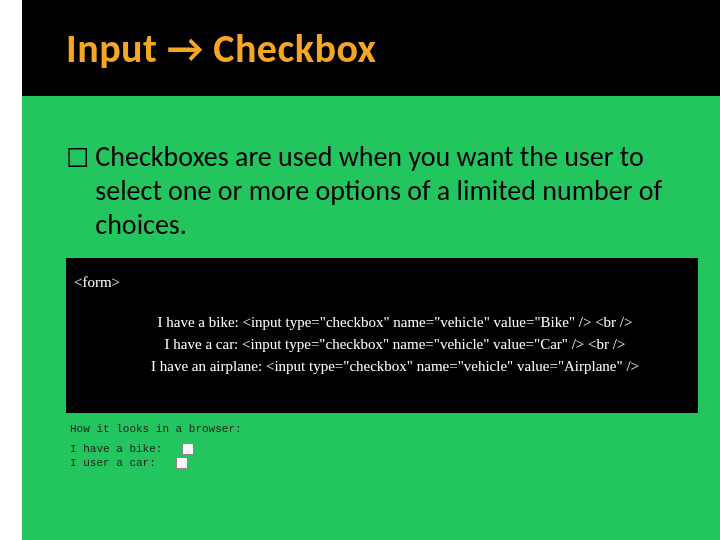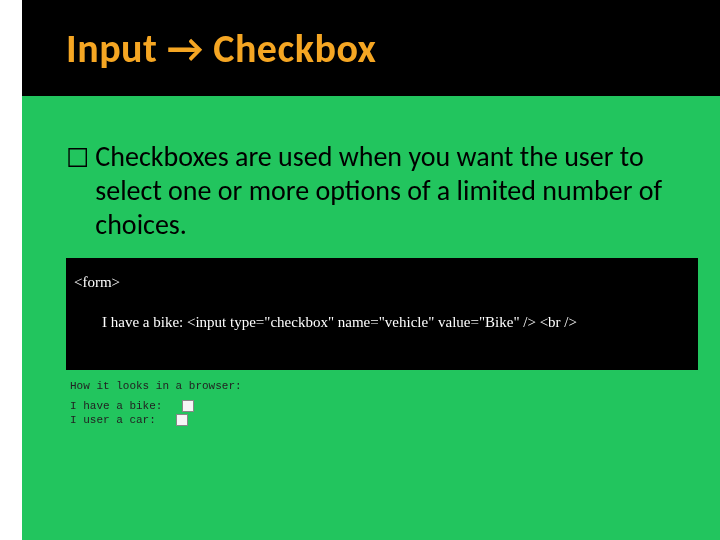--- a/index.html
+++ b/index.html
@@ -62,20 +62,21 @@
     background: #000;
     color: #fff;
     padding: 14px 10px 18px 8px;
     font-size: 15px;
     line-height: 1.45;
     font-family: Liberation Serif, serif;
     box-sizing: border-box;
   }
   .code-indent {
     padding-left: 28px;
+    text-align: center;
   }
   .code-gap {
     height: 18px;
   }
   .browser-preview {
     margin: 10px 0 0 4px;
     font-family: Liberation Mono, monospace;
     font-size: 11px;
     color: #222;
   }
@@ -113,20 +114,22 @@
     <div class="bullet-row">
       <span class="bullet-marker">☐</span>
       <span class="bullet-text">Checkboxes are used when you want the user to select one or more options of a limited number of choices.</span>
     </div>
 
     <div class="code-block">
       <div>&lt;form&gt;</div>
       <div class="code-gap"></div>
       <div class="code-indent">
         <div>I have a bike: &lt;input type="checkbox" name="vehicle" value="Bike" /&gt; &lt;br /&gt;</div>
+        <div>I have a car: &lt;input type="checkbox" name="vehicle" value="Car" /&gt; &lt;br /&gt;</div>
+        <div>I have an airplane: &lt;input type="checkbox" name="vehicle" value="Airplane" /&gt;</div>
       </div>
       <div class="code-gap"></div>
     </div>
 
     <div class="browser-preview">
       <div class="bp-title">How it looks in a browser:</div>
       <div class="bp-row">
         <span>I have a bike:</span>
         <span class="fake-checkbox"></span>
       </div>

